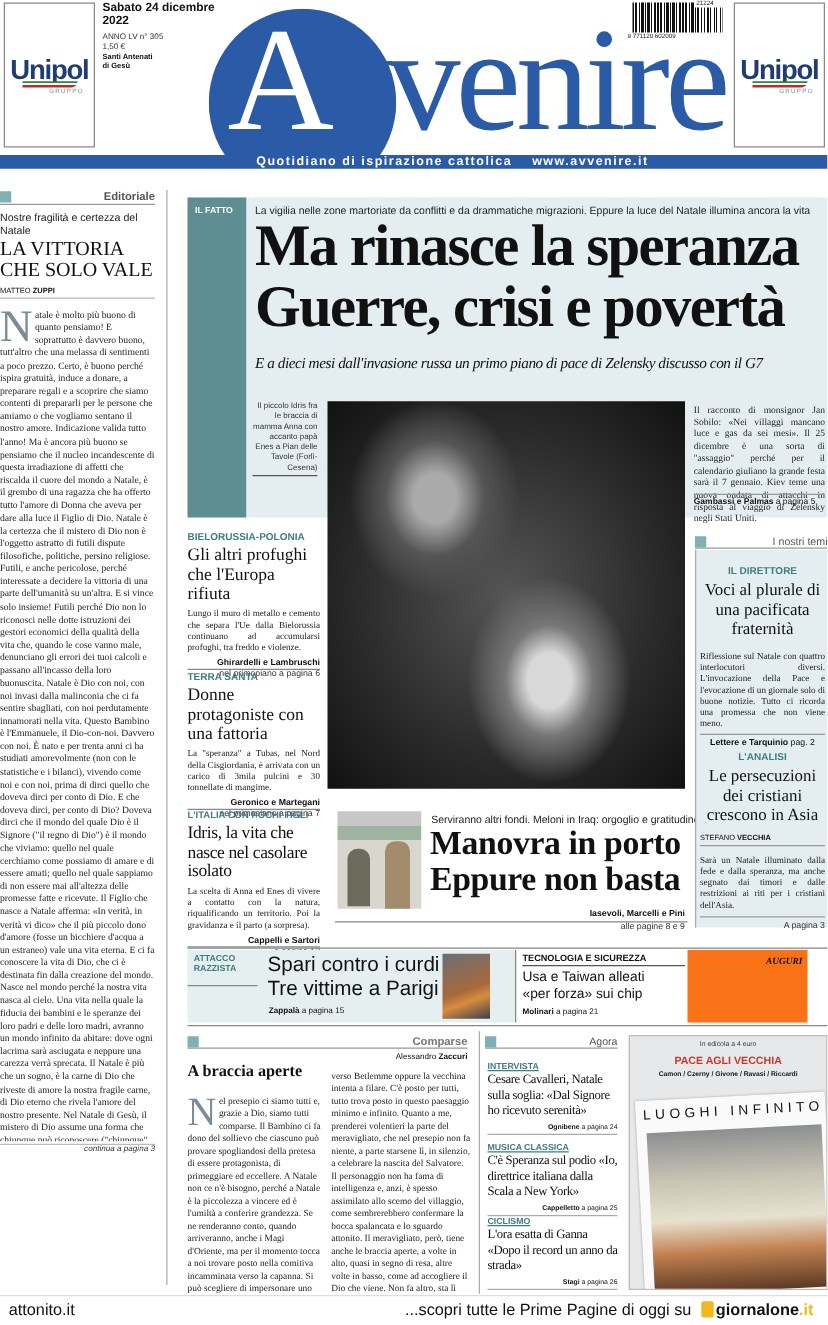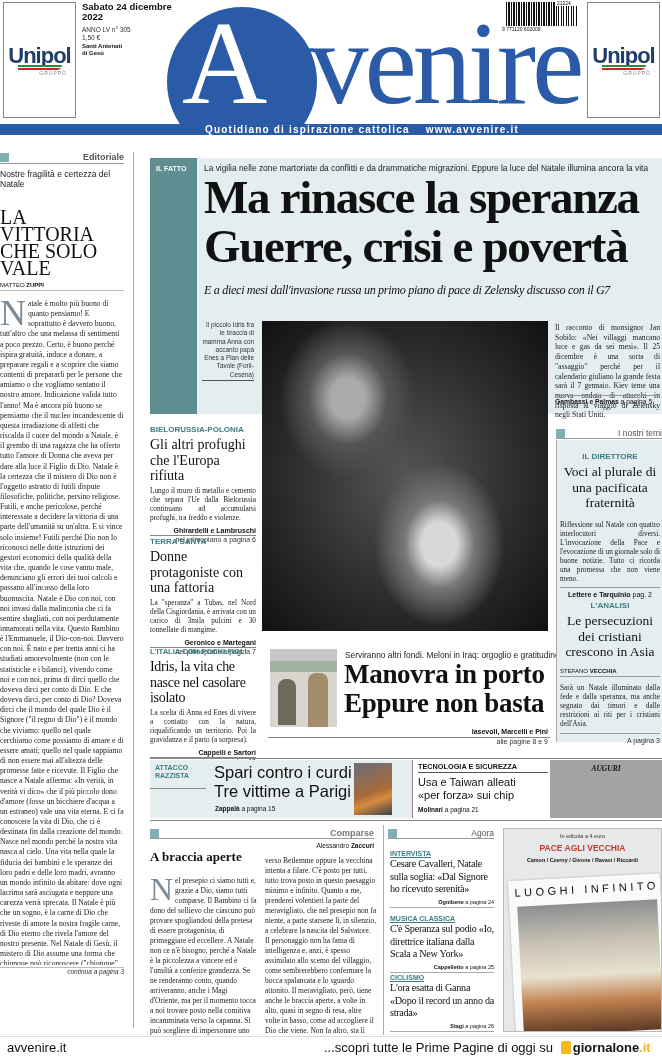--- a/index.html
+++ b/index.html
@@ -55,21 +55,21 @@
   <div class="blueband"></div>
   <div class="tagline" style="white-space:pre">Quotidiano di ispirazione cattolica    www.avvenire.it</div>
 </div>
 
 <div class="abs" style="left:0;top:152px;width:124px">
   <div style="display:flex;justify-content:space-between;align-items:center;border-bottom:1px solid #999;padding-bottom:1px">
     <span class="sq"></span>
     <span class="sans" style="font-size:9px;font-weight:bold;color:#555">Editoriale</span>
   </div>
   <div class="sans" style="font-size:8.5px;margin-top:5px;color:#222">Nostre fragilità e certezza del Natale</div>
-  <div style="font-size:20px;line-height:17px;margin-top:20px;color:#111">
+  <div style="font-size:16px;line-height:17px;margin-top:2px;color:#111">
     <div>LA VITTORIA</div>
     <div>CHE SOLO VALE</div>
   </div>
   <div class="sans" style="font-size:6px;margin-top:5px;border-bottom:1px solid #bbb;padding-bottom:2px">
     <span>MATTEO</span> <b>ZUPPI</b>
   </div>
   <div class="body-small" style="margin-top:8px;height:666px;overflow:hidden;font-size:7.7px;line-height:10.15px;text-align:left">
     <span style="float:left;font-size:36px;line-height:28px;color:#7a8c99;margin-right:2px">N</span><span>atale è molto più buono di quanto pensiamo! E soprattutto è davvero buono, tutt'altro che una melassa di sentimenti a poco prezzo. Certo, è buono perché ispira gratuità, induce a donare, a preparare regali e a scoprire che siamo contenti di prepararli per le persone che amiamo o che vogliamo sentano il nostro amore. Indicazione valida tutto l'anno! Ma è ancora più buono se pensiamo che il nucleo incandescente di questa irradiazione di affetti che riscalda il cuore del mondo a Natale, è il grembo di una ragazza che ha offerto tutto l'amore di Donna che aveva per dare alla luce il Figlio di Dio. Natale è la certezza che il mistero di Dio non è l'oggetto astratto di futili dispute filosofiche, politiche, persino religiose. Futili, e anche pericolose, perché interessate a decidere la vittoria di una parte dell'umanità su un'altra. E si vince solo insieme! Futili perché Dio non lo riconosci nelle dotte istruzioni dei gestori economici della qualità della vita che, quando le cose vanno male, denunciano gli errori dei tuoi calcoli e passano all'incasso della loro buonuscita. Natale è Dio con noi, con noi invasi dalla malinconia che ci fa sentire sbagliati, con noi perdutamente innamorati nella vita. Questo Bambino è l'Emmanuele, il Dio-con-noi. Davvero con noi. È nato e per trenta anni ci ha studiati amorevolmente (non con le statistiche e i bilanci), vivendo come noi e con noi, prima di dirci quello che doveva dirci per conto di Dio. E che doveva dirci, per conto di Dio? Doveva dirci che il mondo del quale Dio è il Signore ("il regno di Dio") è il mondo che viviamo: quello nel quale cerchiamo come possiamo di amare e di essere amati; quello nel quale sappiamo di non essere mai all'altezza delle promesse fatte e ricevute. Il Figlio che nasce a Natale afferma: «In verità, in verità vi dico» che il più piccolo dono d'amore (fosse un bicchiere d'acqua a un estraneo) vale una vita eterna. E ci fa conoscere la vita di Dio, che ci è destinata fin dalla creazione del mondo. Nasce nel mondo perché la nostra vita nasca al cielo. Una vita nella quale la fiducia dei bambini e le speranze dei loro padri e delle loro madri, avranno un mondo infinito da abitare: dove ogni lacrima sarà asciugata e neppure una carezza verrà sprecata. Il Natale è più che un sogno, è la carne di Dio che riveste di amore la nostra fragile carne, di Dio eterno che rivela l'amore del nostro presente. Nel Natale di Gesù, il mistero di Dio assume una forma che chiunque può riconoscere ("chiunque", capisci?), diventa un volto che si può decifrare, un Tu con il quale si può prendere confidenza, una carezza e uno sguardo dal quale ci si può sentire infinitamente amati. Il Natale di Dio non contiene tutte le risposte, ma ci dona il suo amore che è la risposta a tutto. Da quando Dio è uno dei nostri bambini, nessuno osi mortificare il più piccolo dei nostri figli. Dio è nel suo volto. Il Vangelo narra la nascita di Gesù e rivela la causa per cui Maria è costretta a partorire in una mangiatoia: «non c'era posto per loro nell'alloggio» (Lc 2,7). Questo non smette di stupirci, commuoverci, interrogarci. È proprio quello che accade in tante situazioni di fragilità di donne, uomini, piccoli, famiglie del nostro tempo. Ne condivido tre. Penso anzitutto alla fragilità della pace. Viviamo il primo Natale di guerra in Europa dopo la Seconda Guerra Mondiale. Ci coinvolge tutti e capiamo quella «guerra a pezzi» di cui da tempo parlava papa Francesco. Poco ascoltato. Guerra significa dolore, morte, devastazione del territorio, fuga di chi cerca riparo lontano da casa. La guerra è il punto di deflagrazione: ma la pace manca pure dove i diritti vengono calpestati e dove chi li cerca o li difende cercando una società più giusta e libera viene condannato a morte. Penso alla fragilità dell'educazione. La povertà economica risucchia nel suo vortice una fetta sempre più ampia della popolazione.</span>
   </div>
   <div style="border-top:1px solid #bbb;margin-top:2px" class="sans"></div>
@@ -171,21 +171,21 @@
 </div>
 <div class="abs" style="left:412px;top:760px;width:1px;height:58px;background:#888"></div>
 <div class="abs" style="left:418px;top:762px;width:130px">
   <div class="sans" style="font-size:7.3px;font-weight:bold;border-bottom:1px solid #555;padding-bottom:1px;white-space:nowrap">TECNOLOGIA E SICUREZZA</div>
   <div class="sans" style="font-size:11px;line-height:13px;margin-top:3px;white-space:nowrap">
     <div>Usa e Taiwan alleati</div>
     <div>«per forza» sui chip</div>
   </div>
   <div class="sans" style="font-size:6.5px;margin-top:4px"><b>Molinari</b> <span>a pagina 21</span></div>
 </div>
-<div class="abs" style="left:550px;top:760px;width:112px;height:58px;background:#a3a3a3;text-align:center;padding:4px 4px">
+<div class="abs" style="left:550px;top:760px;width:96px;height:58px;background:#f97316;text-align:right;padding:4px 4px">
   <div class="serif" style="font-size:7.5px;font-weight:bold;font-style:italic">AUGURI</div>
 </div>
 
 <div class="abs" style="left:150px;top:828px;width:224px;display:flex;justify-content:space-between;align-items:center;border-bottom:1px solid #999">
   <span class="sq"></span>
   <span class="sans" style="font-size:9px;font-weight:bold;color:#777">Comparse</span>
 </div>
 <div class="abs sans" style="left:250px;top:842px;width:124px;text-align:right;font-size:6.5px">
   <span>Alessandro</span> <b>Zaccuri</b>
 </div>
@@ -223,17 +223,17 @@
   <div class="sans" style="text-align:center;font-size:5.5px;margin-top:4px;color:#333">In edicola a 4 euro</div>
   <div class="sans" style="text-align:center;font-size:8.5px;font-weight:bold;color:#c0392b;margin-top:4px">PACE AGLI VECCHIA</div>
   <div class="sans" style="text-align:center;font-size:5.4px;font-weight:bold;margin-top:4px">Camon / Czerny / Givone / Ravasi / Riccardi</div>
   <div style="position:absolute;left:8px;top:48px;width:152px;height:160px;background:#fafafa;transform:rotate(-3deg);box-shadow:0 0 2px #999">
     <div class="sans" style="font-size:11px;letter-spacing:3.5px;margin:6px 0 0 6px;white-space:nowrap">LUOGHI INFINITO</div>
     <div style="margin:8px 0 0 8px;width:140px;height:130px;background:linear-gradient(180deg,#8c8f92 0,#c9c3b4 30%,#e7e1d0 55%,#c28250 75%,#5c3a25 100%)"></div>
   </div>
 </div>
 
 <div class="abs" style="left:0;top:1036px;width:662px;height:24px;background:#fff;border-top:1px solid #ddd"></div>
-<div class="abs sans" style="left:7px;top:1040px;font-size:13px">avvenire.it</div>
+<div class="abs sans" style="left:7px;top:1040px;font-size:13px">attonito.it</div>
 <div class="abs sans" style="left:324px;top:1040px;font-size:13px;white-space:nowrap">
   <span>...scopri tutte le Prime Pagine di oggi su</span>
   <span style="display:inline-block;width:10px;height:13px;background:#f2b81d;border-radius:2px;vertical-align:-2px;margin:0 2px 0 4px"></span><b>giornalone</b><b style="color:#f2b81d">.it</b>
 </div>
 
 </body></html>

